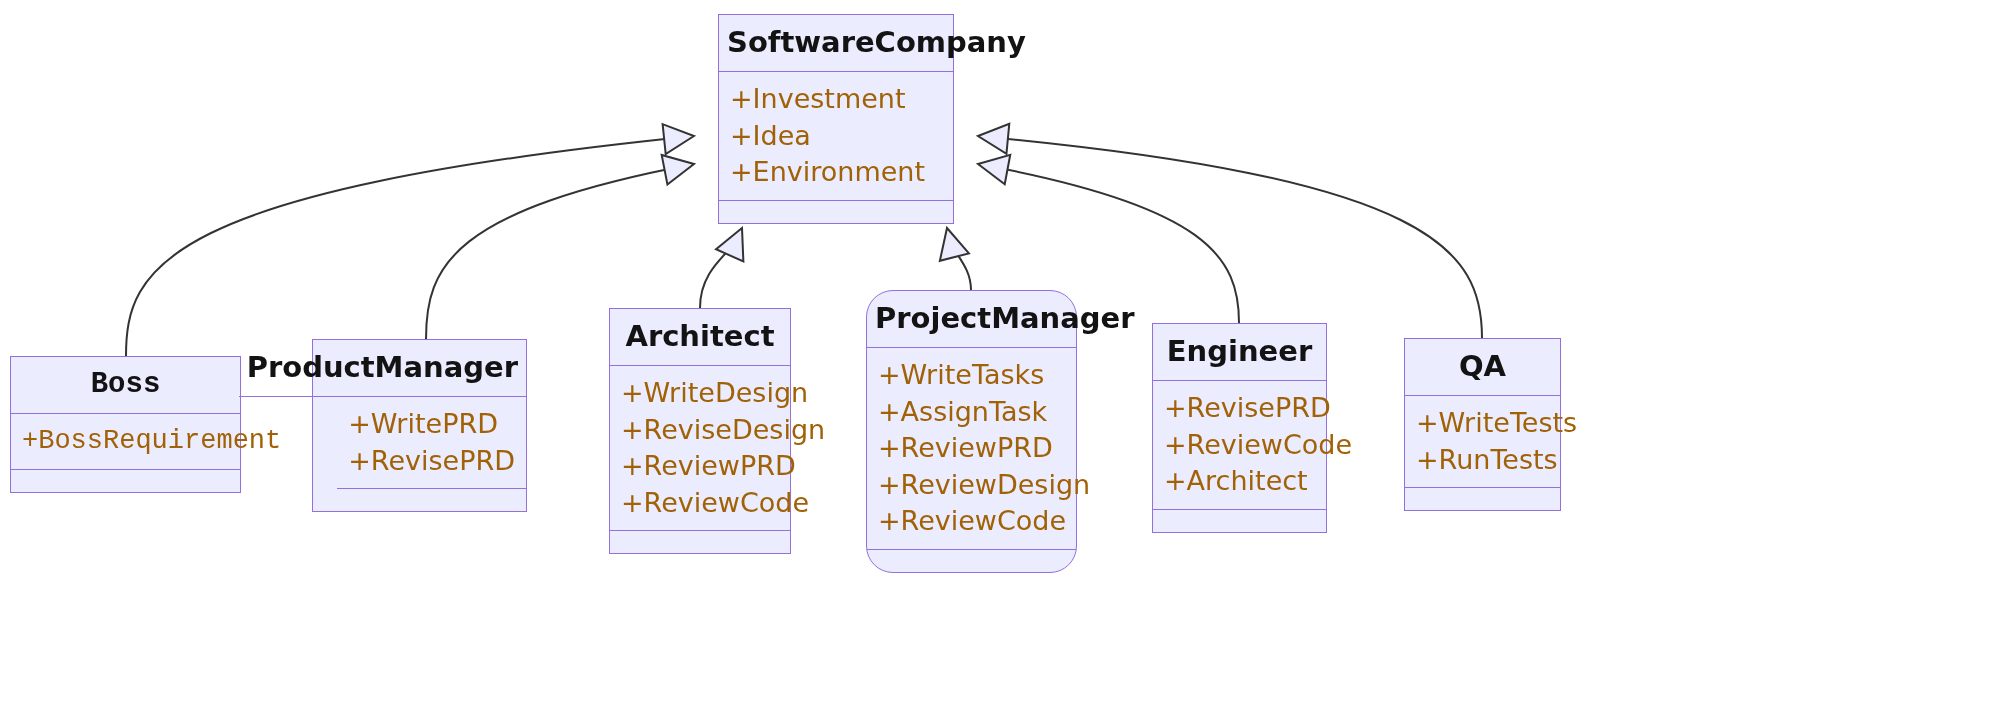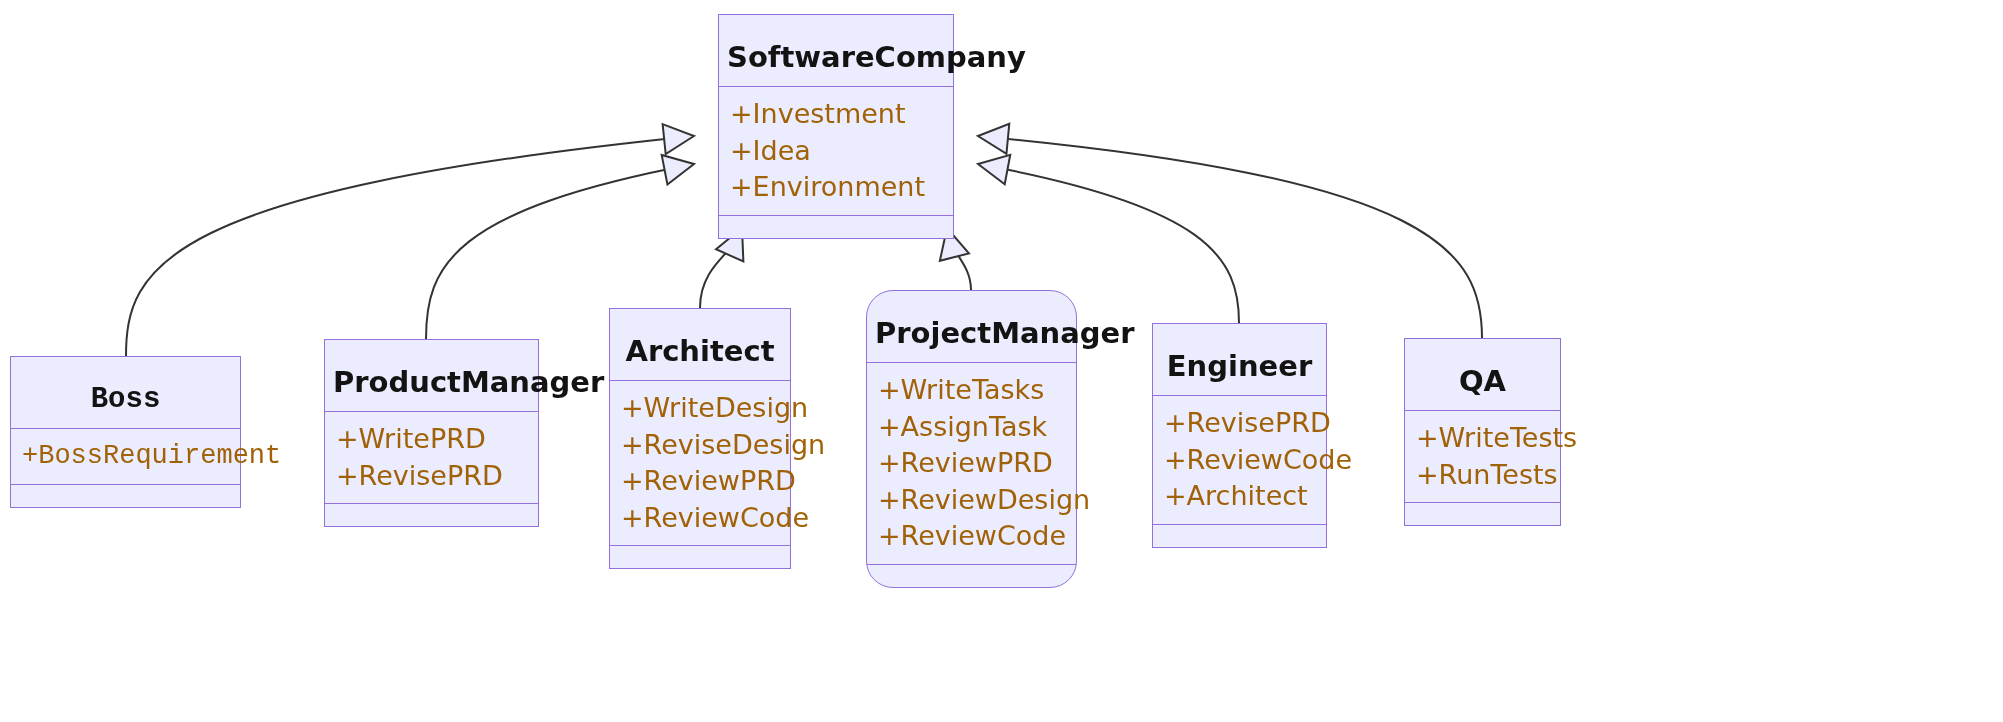--- a/index.html
+++ b/index.html
@@ -22,21 +22,20 @@
   }
   .cls-title{
     text-align:center;
     font-weight:bold;
     color:#131313;
     font-size:29px;
     line-height:1;
     padding:13px 8px 14px 8px;
     border-bottom:1.6px solid #9370DB;
     white-space:nowrap;
-    margin-top:15px;
   }
   .cls-attrs{
     border-bottom:1.6px solid #9370DB;
     padding:13px 11px 13px 11px;
     display:flex;
     flex-direction:column;
     gap:8px;
   }
   .attr-line{
     font-size:27px;
@@ -79,21 +78,21 @@
         </div>
         <div class="cls-methods"></div>
       </div>
       <div class="uml-class" style="left: 10px; top: 356px; width: 231px; font-family: Liberation Mono, monospace;">
         <div class="cls-title">Boss</div>
         <div class="cls-attrs">
           <div class="attr-line">+BossRequirement</div>
         </div>
         <div class="cls-methods"></div>
       </div>
-      <div class="uml-class" style="left: 324px; top: 339px; width: 215px;">
+      <div class="uml-class" style="left: 312px; top: 339px; width: 215px; align-items: flex-end;">
         <div class="cls-title">ProductManager</div>
         <div class="cls-attrs">
           <div class="attr-line">+WritePRD</div>
           <div class="attr-line">+RevisePRD</div>
         </div>
         <div class="cls-methods"></div>
       </div>
       <div class="uml-class" style="left: 609px; top: 308px; width: 182px;">
         <div class="cls-title">Architect</div>
         <div class="cls-attrs">

